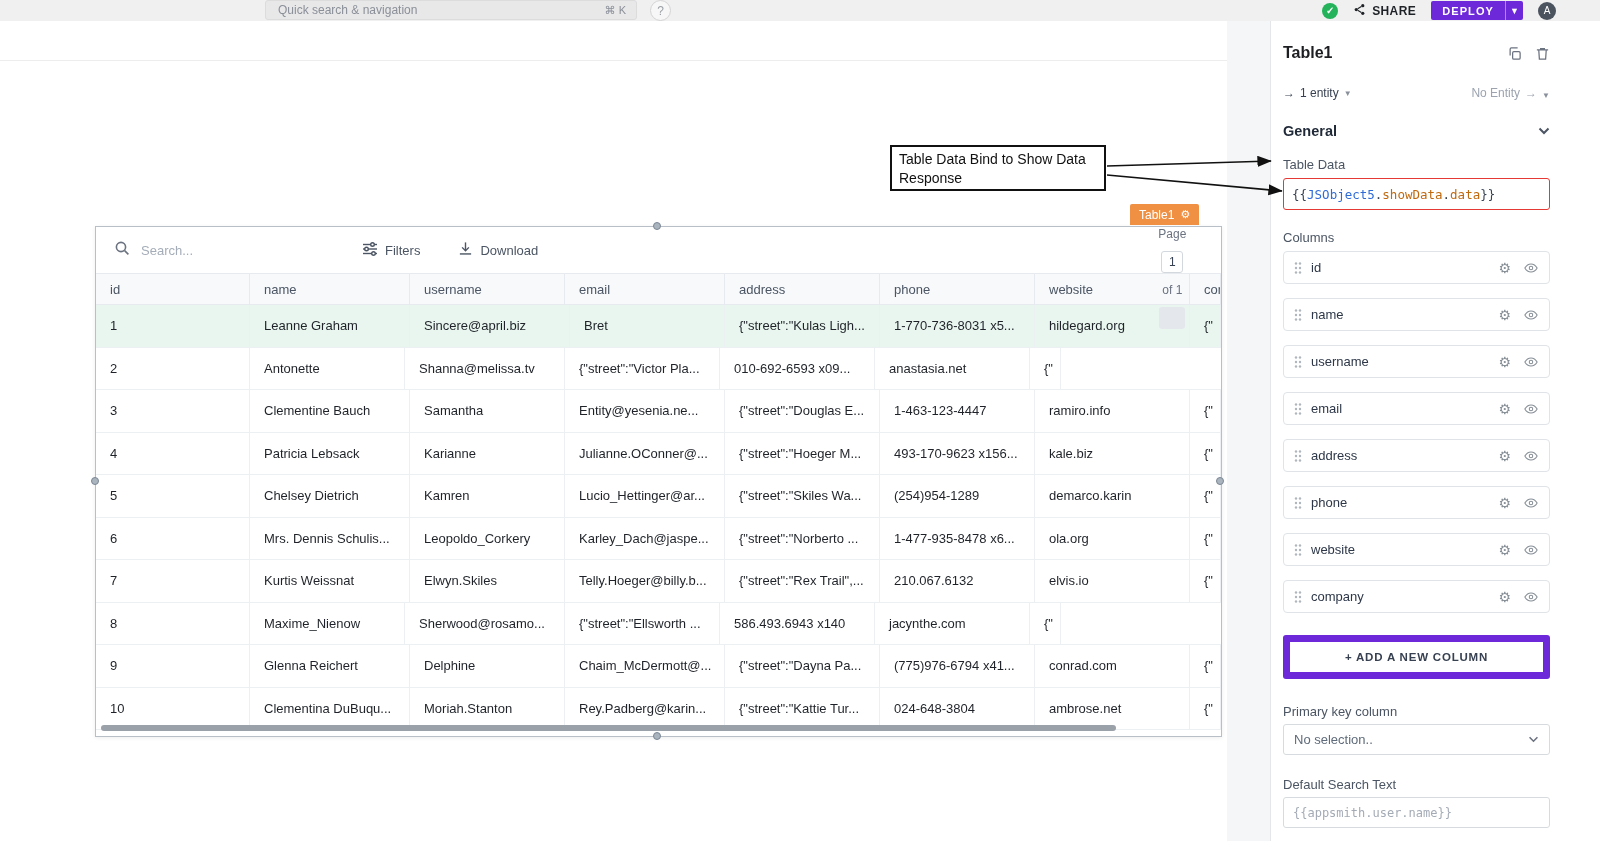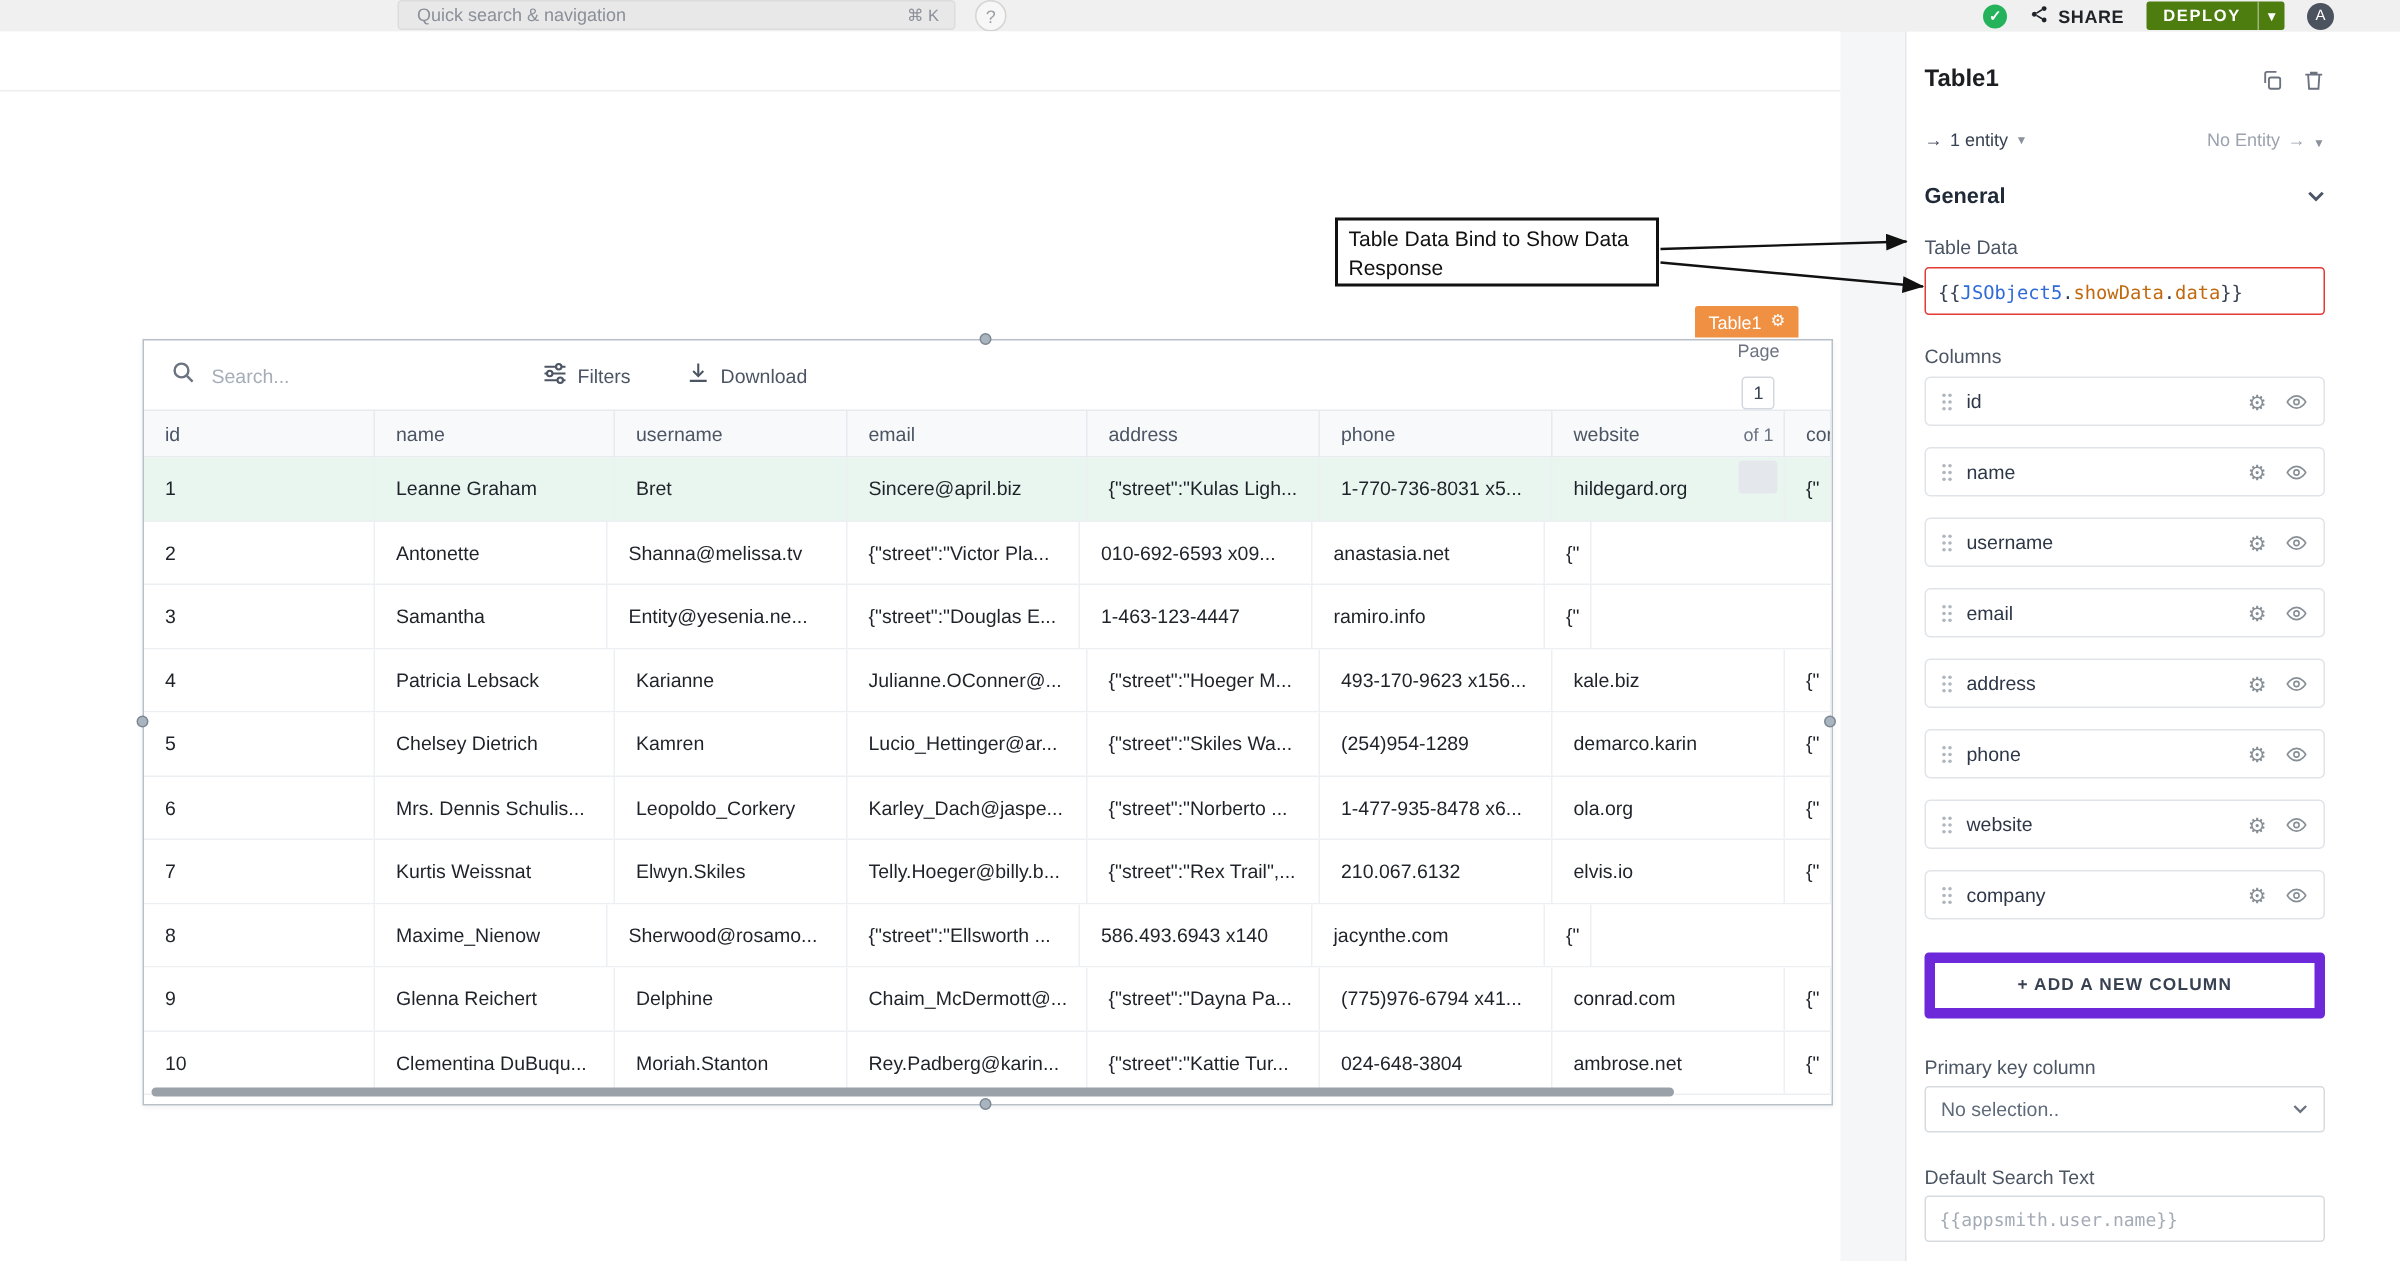--- a/index.html
+++ b/index.html
@@ -13,21 +13,21 @@
   .quick-search input{flex:1;border:none;background:transparent;outline:none;font-size:12px;color:#4b5563;
     font-family:"Liberation Sans",sans-serif;}
   .quick-search input::placeholder{color:#8a8f98;}
   .qs-shortcut{font-size:11px;color:#8a8f98;margin-left:8px;}
   .help-circle{position:absolute;left:650px;top:0;width:19px;height:19px;border-radius:50%;background:#f7f7f7;
     border:1px solid #d4d4d4;color:#9aa0a6;font-size:12px;display:flex;align-items:center;justify-content:center;}
   .topbar-right{position:absolute;right:44px;top:1px;height:19px;display:flex;align-items:center;gap:15px;}
   .status-check{width:16px;height:16px;border-radius:50%;background:#24b35b;color:#fff;font-size:10px;font-weight:bold;
     display:flex;align-items:center;justify-content:center;}
   .share-btn{display:flex;align-items:center;gap:6px;font-size:12px;font-weight:700;letter-spacing:.4px;color:#1f2327;cursor:pointer;}
-  .deploy-btn{display:flex;align-items:stretch;height:19px;background:#4d7c0f;border-radius:2px;color:#fff;overflow:hidden;cursor:pointer;}
+  .deploy-btn{display:flex;align-items:stretch;height:19px;background:#6d28d9;border-radius:2px;color:#fff;overflow:hidden;cursor:pointer;}
   .deploy-main{display:flex;align-items:center;padding:0 11px;font-size:11px;font-weight:700;letter-spacing:1.1px;}
   .deploy-sep{width:1px;background:rgba(255,255,255,.45);}
   .deploy-caret{display:flex;align-items:center;justify-content:center;width:17px;font-size:9px;}
   .avatar{width:18px;height:18px;border-radius:50%;background:#4b535e;color:#fff;font-size:10px;
     display:flex;align-items:center;justify-content:center;}
 
   
   .canvas{position:absolute;left:0;top:21px;width:1227px;height:820px;background:#fff;}
   .canvas-head{position:absolute;left:0;top:0;width:1227px;height:39px;border-bottom:1px solid #ededed;background:#fff;}
   .gutter{position:absolute;left:1227px;top:21px;width:43px;height:820px;background:#f5f6f7;}
@@ -215,38 +215,39 @@
         <div class="th" style="width: 160px;">email</div>
         <div class="th" style="width: 155px;">address</div>
         <div class="th" style="width: 155px;">phone</div>
         <div class="th" style="width: 155px;">website</div>
         <div class="th" style="width: 31px;">company</div>
       </div>
     <div>
         <div class="tr selected">
           <div class="td" style="width: 154px;">1</div>
           <div class="td" style="width: 160px;">Leanne Graham</div>
+          <div class="td" style="width: 160px;">Sincere@april.biz</div>
           <div class="td" style="width: 155px;">Bret</div>
-          <div class="td" style="width: 160px;">Sincere@april.biz</div>
           <div class="td" style="width: 155px;">{"street":"Kulas Ligh...</div>
           <div class="td" style="width: 155px;">1-770-736-8031 x5...</div>
           <div class="td" style="width: 155px;">hildegard.org</div>
           <div class="td" style="width: 31px;">{"</div>
         </div>
         <div class="tr">
           <div class="td" style="width: 154px;">2</div>
           <div class="td" style="width: 155px;">Antonette</div>
           <div class="td" style="width: 160px;">Shanna@melissa.tv</div>
           <div class="td" style="width: 155px;">{"street":"Victor Pla...</div>
           <div class="td" style="width: 155px;">010-692-6593 x09...</div>
           <div class="td" style="width: 155px;">anastasia.net</div>
           <div class="td" style="width: 31px;">{"</div>
         </div>
         <div class="tr">
           <div class="td" style="width: 154px;">3</div>
+          <div class="td" style="width: 160px;">Clementine Bauch</div>
           <div class="td" style="width: 155px;">Samantha</div>
           <div class="td" style="width: 160px;">Entity@yesenia.ne...</div>
           <div class="td" style="width: 155px;">{"street":"Douglas E...</div>
           <div class="td" style="width: 155px;">1-463-123-4447</div>
           <div class="td" style="width: 155px;">ramiro.info</div>
           <div class="td" style="width: 31px;">{"</div>
         </div>
         <div class="tr">
           <div class="td" style="width: 154px;">4</div>
           <div class="td" style="width: 160px;">Patricia Lebsack</div>

